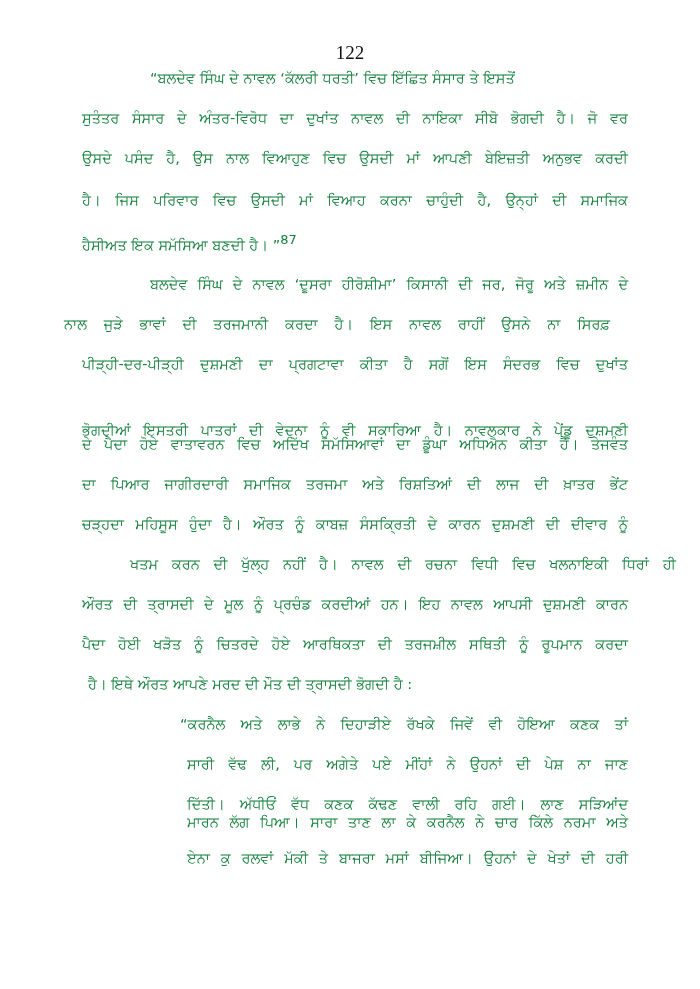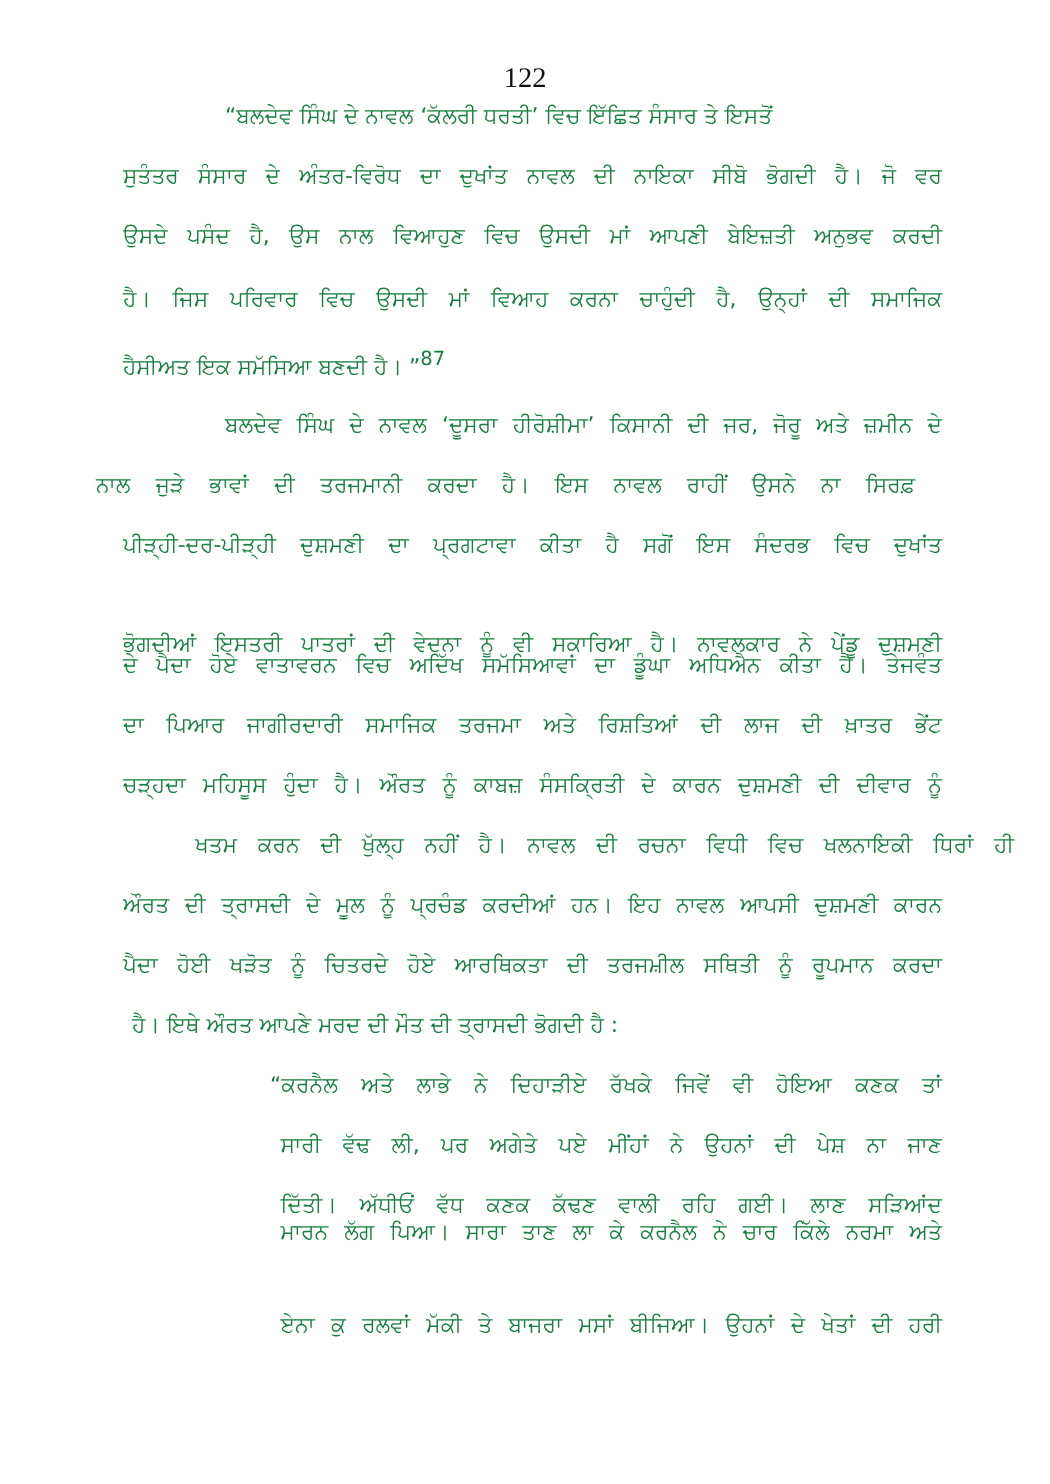--- a/index.html
+++ b/index.html
@@ -42,15 +42,15 @@
     <div class="line justify" style="top:594px; left:82px; width:546px;">ਔਰਤ ਦੀ ਤ੍ਰਾਸਦੀ ਦੇ ਮੂਲ ਨੂੰ ਪ੍ਰਚੰਡ ਕਰਦੀਆਂ ਹਨ। ਇਹ ਨਾਵਲ ਆਪਸੀ ਦੁਸ਼ਮਣੀ ਕਾਰਨ</div>
     <div class="line justify" style="top:634px; left:82px; width:546px;">ਪੈਦਾ ਹੋਈ ਖੜੋਤ ਨੂੰ ਚਿਤਰਦੇ ਹੋਏ ਆਰਥਿਕਤਾ ਦੀ ਤਰਜਮ਼ੀਲ ਸਥਿਤੀ ਨੂੰ ਰੂਪਮਾਨ ਕਰਦਾ</div>
     <div class="line" style="top:674px; left:88px;">ਹੈ। ਇਥੇ ਔਰਤ ਆਪਣੇ ਮਰਦ ਦੀ ਮੌਤ ਦੀ ਤ੍ਰਾਸਦੀ ਭੋਗਦੀ ਹੈ :</div>
   </div>
 
   <div>
     <div class="line justify" style="top:714px; left:180px; width:448px;">“ਕਰਨੈਲ ਅਤੇ ਲਾਭੇ ਨੇ ਦਿਹਾੜੀਏ ਰੱਖਕੇ ਜਿਵੇਂ ਵੀ ਹੋਇਆ ਕਣਕ ਤਾਂ</div>
     <div class="line justify" style="top:754px; left:187px; width:441px;">ਸਾਰੀ ਵੱਢ ਲੀ, ਪਰ ਅਗੇਤੇ ਪਏ ਮੀਂਹਾਂ ਨੇ ਉਹਨਾਂ ਦੀ ਪੇਸ਼ ਨਾ ਜਾਣ</div>
     <div class="line justify" style="top:794px; left:187px; width:441px;">ਦਿੱਤੀ। ਅੱਧੀਓਂ ਵੱਧ ਕਣਕ ਕੱਢਣ ਵਾਲੀ ਰਹਿ ਗਈ। ਲਾਣ ਸੜਿਆਂਦ</div>
     <div class="line justify" style="top:812px; left:187px; width:441px;">ਮਾਰਨ ਲੱਗ ਪਿਆ। ਸਾਰਾ ਤਾਣ ਲਾ ਕੇ ਕਰਨੈਲ ਨੇ ਚਾਰ ਕਿੱਲੇ ਨਰਮਾ ਅਤੇ</div>
-    <div class="line justify" style="top:874px; left:187px; width:441px;">ਏਨਾ ਕੁ ਰਲਵਾਂ ਮੱਕੀ ਤੇ ਬਾਜਰਾ ਮਸਾਂ ਬੀਜਿਆ। ਉਹਨਾਂ ਦੇ ਖੇਤਾਂ ਦੀ ਹਰੀ</div>
+    <div class="line justify" style="top:848px; left:187px; width:441px;">ਏਨਾ ਕੁ ਰਲਵਾਂ ਮੱਕੀ ਤੇ ਬਾਜਰਾ ਮਸਾਂ ਬੀਜਿਆ। ਉਹਨਾਂ ਦੇ ਖੇਤਾਂ ਦੀ ਹਰੀ</div>
   </div>
 </div>
 
 </body></html>

